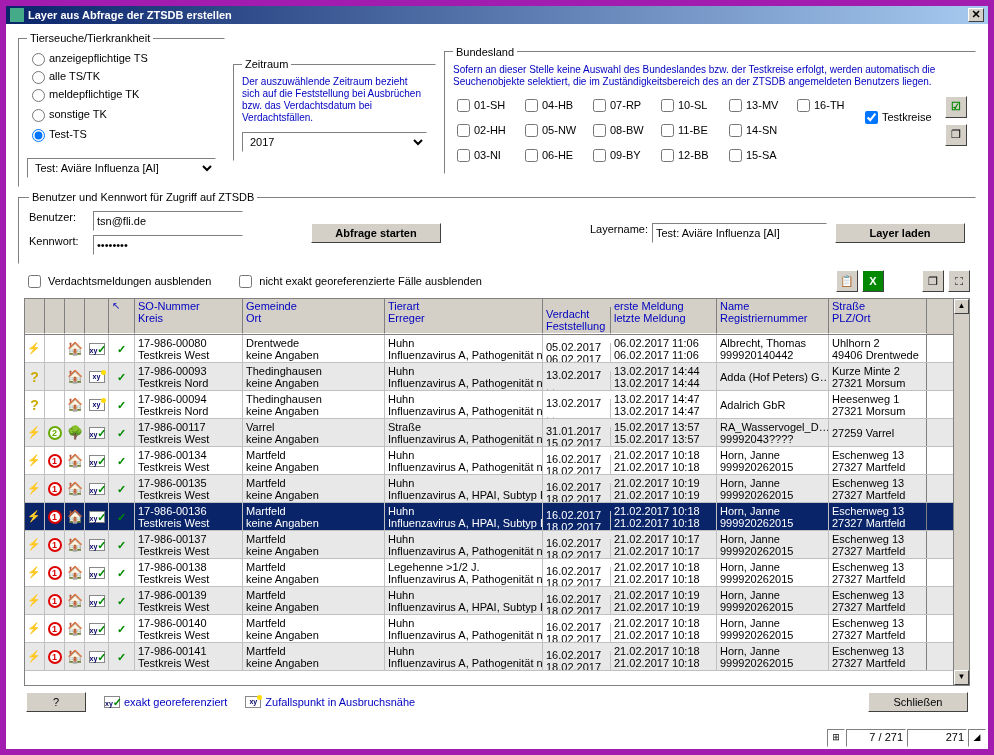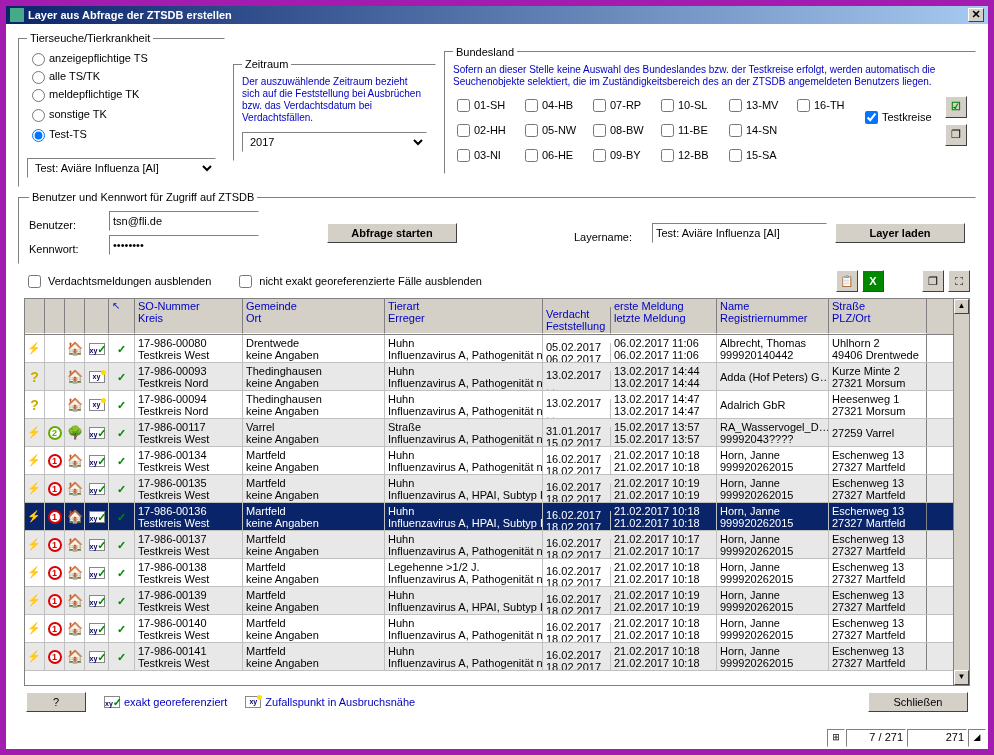--- a/index.html
+++ b/index.html
@@ -22,21 +22,21 @@
 .date-row { display: flex; align-items: center; gap: 4px; margin-bottom: 6px; }
 select, input[type=text], input[type=password] { background: #fff; border: 1px solid #808080; border-right-color: #fff; border-bottom-color: #fff; padding: 1px 3px; height: 20px; }
 .bl-grid { display: flex; align-items: flex-start; }
 .bl-cols { display: flex; gap: 0; flex: 1; }
 .bl-col { display: flex; flex-direction: column; gap: 6px; width: 68px; }
 .bl-col label { display: flex; align-items: center; white-space: nowrap; }
 .bl-col input { margin-right: 4px; }
 .bl-side { display: flex; flex-direction: column; gap: 6px; margin-left: 4px; }
 .mini-btn { width: 22px; height: 22px; border: 1px solid #fff; border-right-color: #404040; border-bottom-color: #404040; background: #d4d0c8; display: flex; align-items: center; justify-content: center; cursor: pointer; }
 .row2 fieldset { display: flex; align-items: center; gap: 8px; flex-wrap: wrap; padding: 8px 10px; }
-.frow { display: flex; align-items: flex-end; gap: 20px; }
+.frow { display: flex; align-items: flex-start; gap: 4px; }
 .btn { border: 1px solid #fff; border-right-color: #404040; border-bottom-color: #404040; background: #d4d0c8; padding: 3px 18px; cursor: pointer; }
 .filters { display: flex; align-items: center; padding: 4px 8px; gap: 24px; }
 .filters label { display: flex; align-items: center; gap: 4px; }
 .filters-right { margin-left: auto; display: flex; gap: 4px; }
 .grid-wrap { margin: 2px 8px; border: 1px solid #808080; background: #fff; height: 388px; overflow: hidden; display: flex; }
 .grid { flex: 1; display: flex; flex-direction: column; }
 .ghead, .grow { display: flex; }
 .ghead { background: #d4d0c8; border-bottom: 1px solid #808080; }
 .gcell, .hcell { padding: 1px 3px; border-right: 1px solid #c0c0c0; overflow: hidden; white-space: nowrap; text-overflow: clip; }
 .hcell { color: #0000c0; font-size: 10px; line-height: 1.1; padding: 1px 3px; border-right: 1px solid #808080; border-bottom: 1px solid #fff; }

